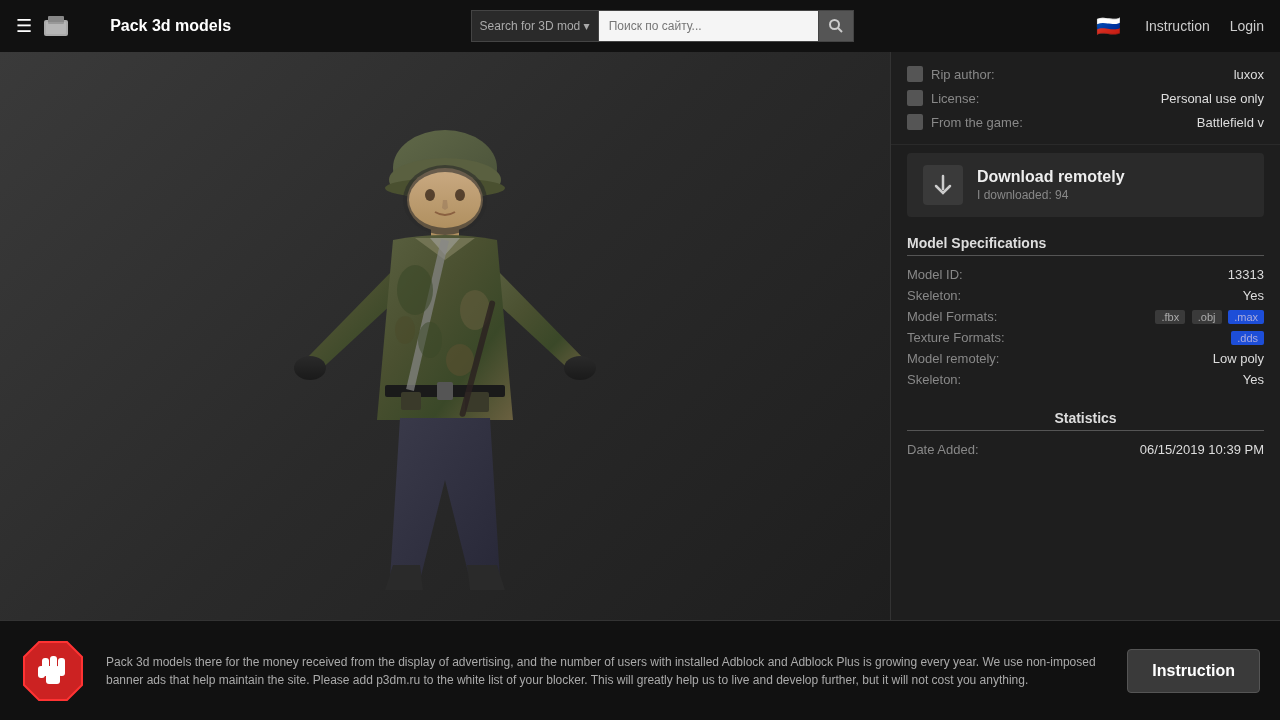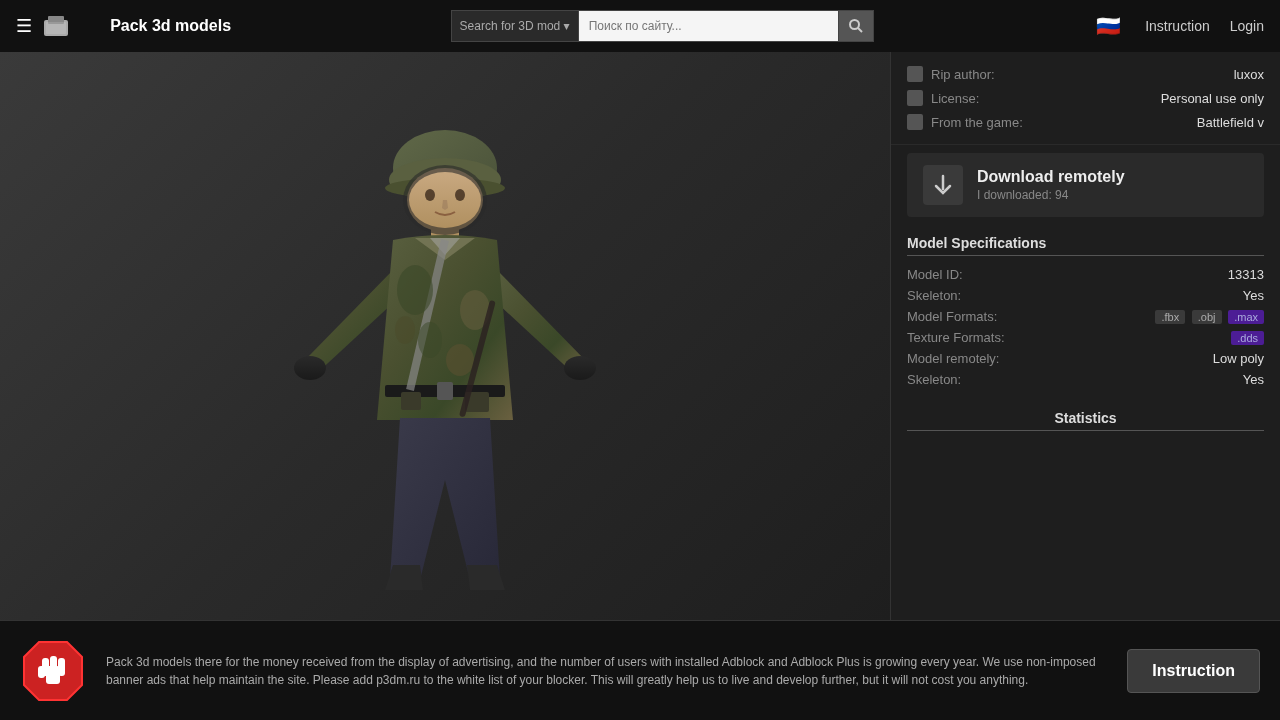--- a/index.html
+++ b/index.html
@@ -67,21 +67,21 @@
       white-space: nowrap;
     }
     .search-input {
       background: #f5f5f5;
       border: 1px solid #444;
       border-right: none;
       color: #333;
       font-size: 12px;
       padding: 6px 10px;
       height: 32px;
-      width: 260px;
+      width: 220px;
       outline: none;
     }
     .search-button {
       background: #555;
       border: 1px solid #444;
       height: 32px;
       width: 36px;
       display: flex;
       align-items: center;
       justify-content: center;
@@ -232,21 +232,21 @@
     .format-badge {
       display: inline-block;
       background: #3a3a3a;
       color: #aaa;
       font-size: 11px;
       padding: 1px 6px;
       border-radius: 2px;
       margin-left: 3px;
     }
     .format-badge.highlighted {
-      background: #4c1d95;
+      background: #1d4ed8;
       color: #aad;
     }
 
     
     .stats-section {
       padding: 10px 16px;
     }
     .stats-title {
       color: #ddd;
       font-size: 14px;
@@ -499,20 +499,24 @@
         <span class="spec-value">Low poly</span>
       </div>
       <div class="spec-row">
         <span class="spec-label">Skeleton:</span>
         <span class="spec-value">Yes</span>
       </div>
     </div>
 
     <div class="stats-section">
       <div class="stats-title">Statistics</div>
+      <div class="stat-row">
+        <span class="stat-label">Date Added:</span>
+        <span class="stat-value">06/15/2019 10:39 PM</span>
+      </div>
     </div>
 
   </div>
 </div>
 
 <div class="adblock-notice">
 
   <div class="stop-icon">
     <svg viewBox="0 0 66 66" width="66" height="66">
 

